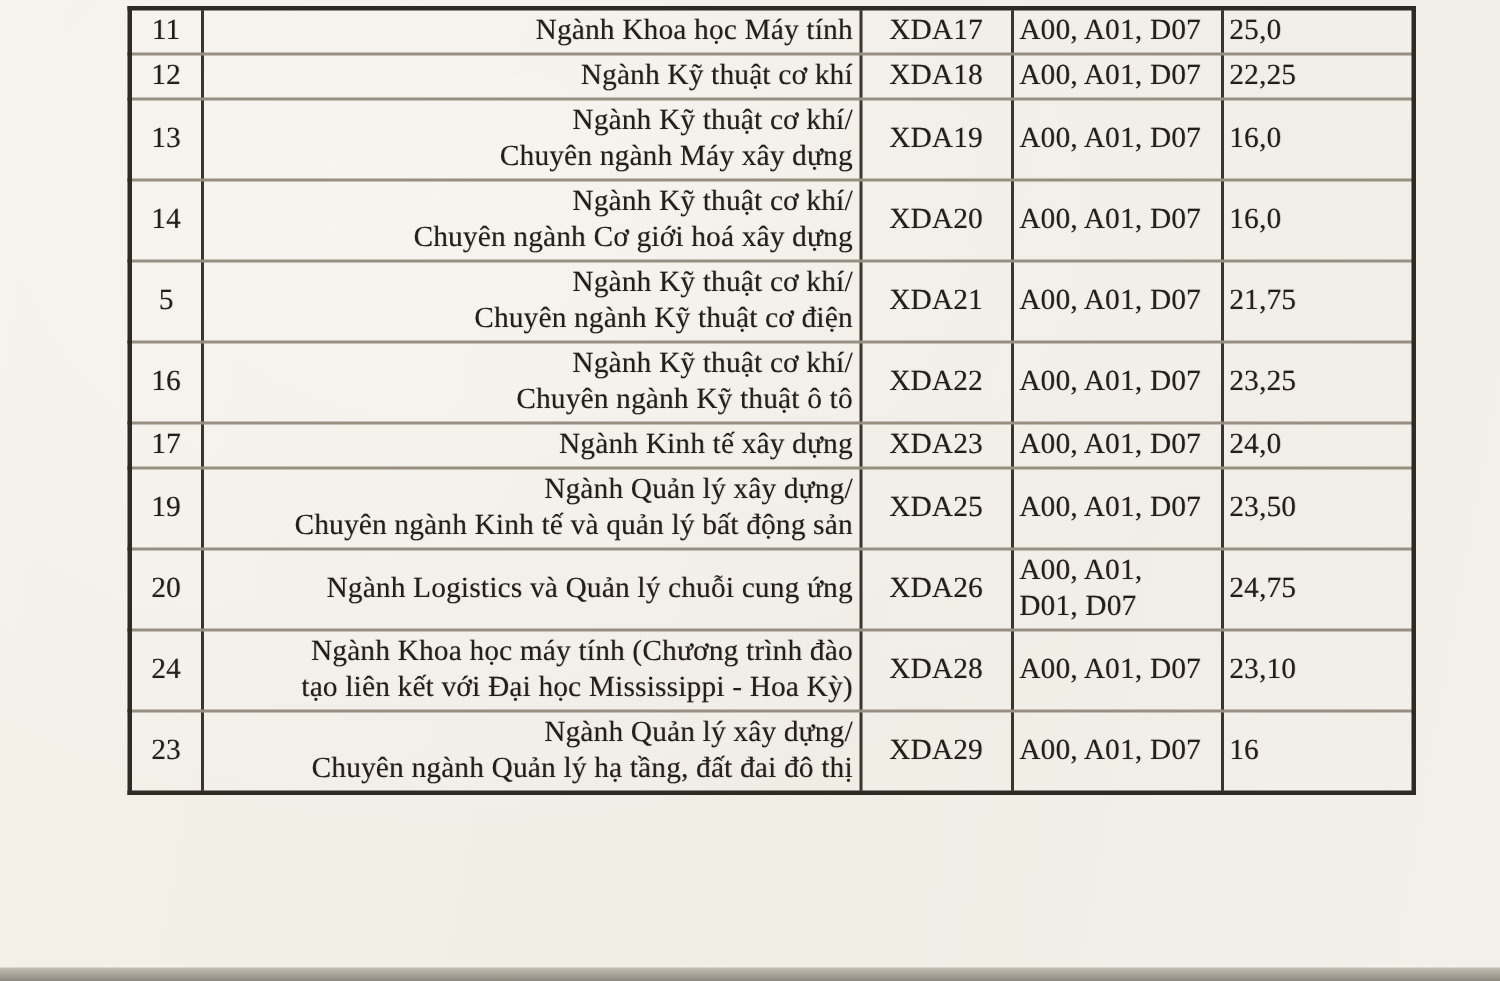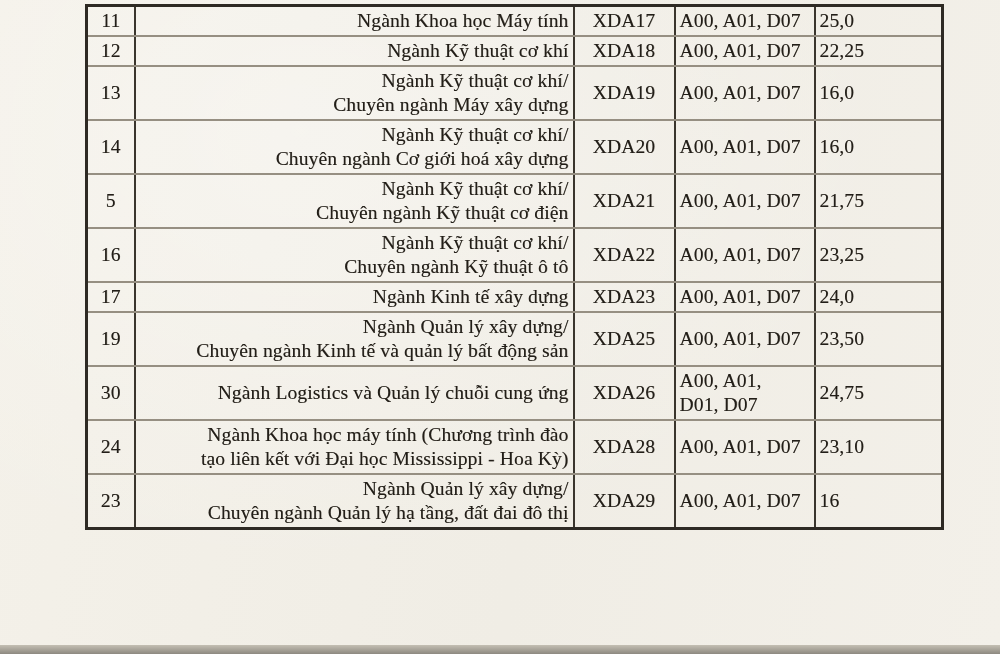--- a/index.html
+++ b/index.html
@@ -126,21 +126,21 @@
       </tr>
       <tr>
         <td class="c-no">19</td>
         <td class="c-name">Ngành Quản lý xây dựng/
 Chuyên ngành Kinh tế và quản lý bất động sản</td>
         <td class="c-code">XDA25</td>
         <td class="c-combo">A00, A01, D07</td>
         <td class="c-score">23,50</td>
       </tr>
       <tr>
-        <td class="c-no">30</td>
+        <td class="c-no">20</td>
         <td class="c-name">Ngành Logistics và Quản lý chuỗi cung ứng</td>
         <td class="c-code">XDA26</td>
         <td class="c-combo">A00, A01,
 D01, D07</td>
         <td class="c-score">24,75</td>
       </tr>
       <tr>
         <td class="c-no">24</td>
         <td class="c-name">Ngành Khoa học máy tính (Chương trình đào
 tạo liên kết với Đại học Mississippi - Hoa Kỳ)</td>

